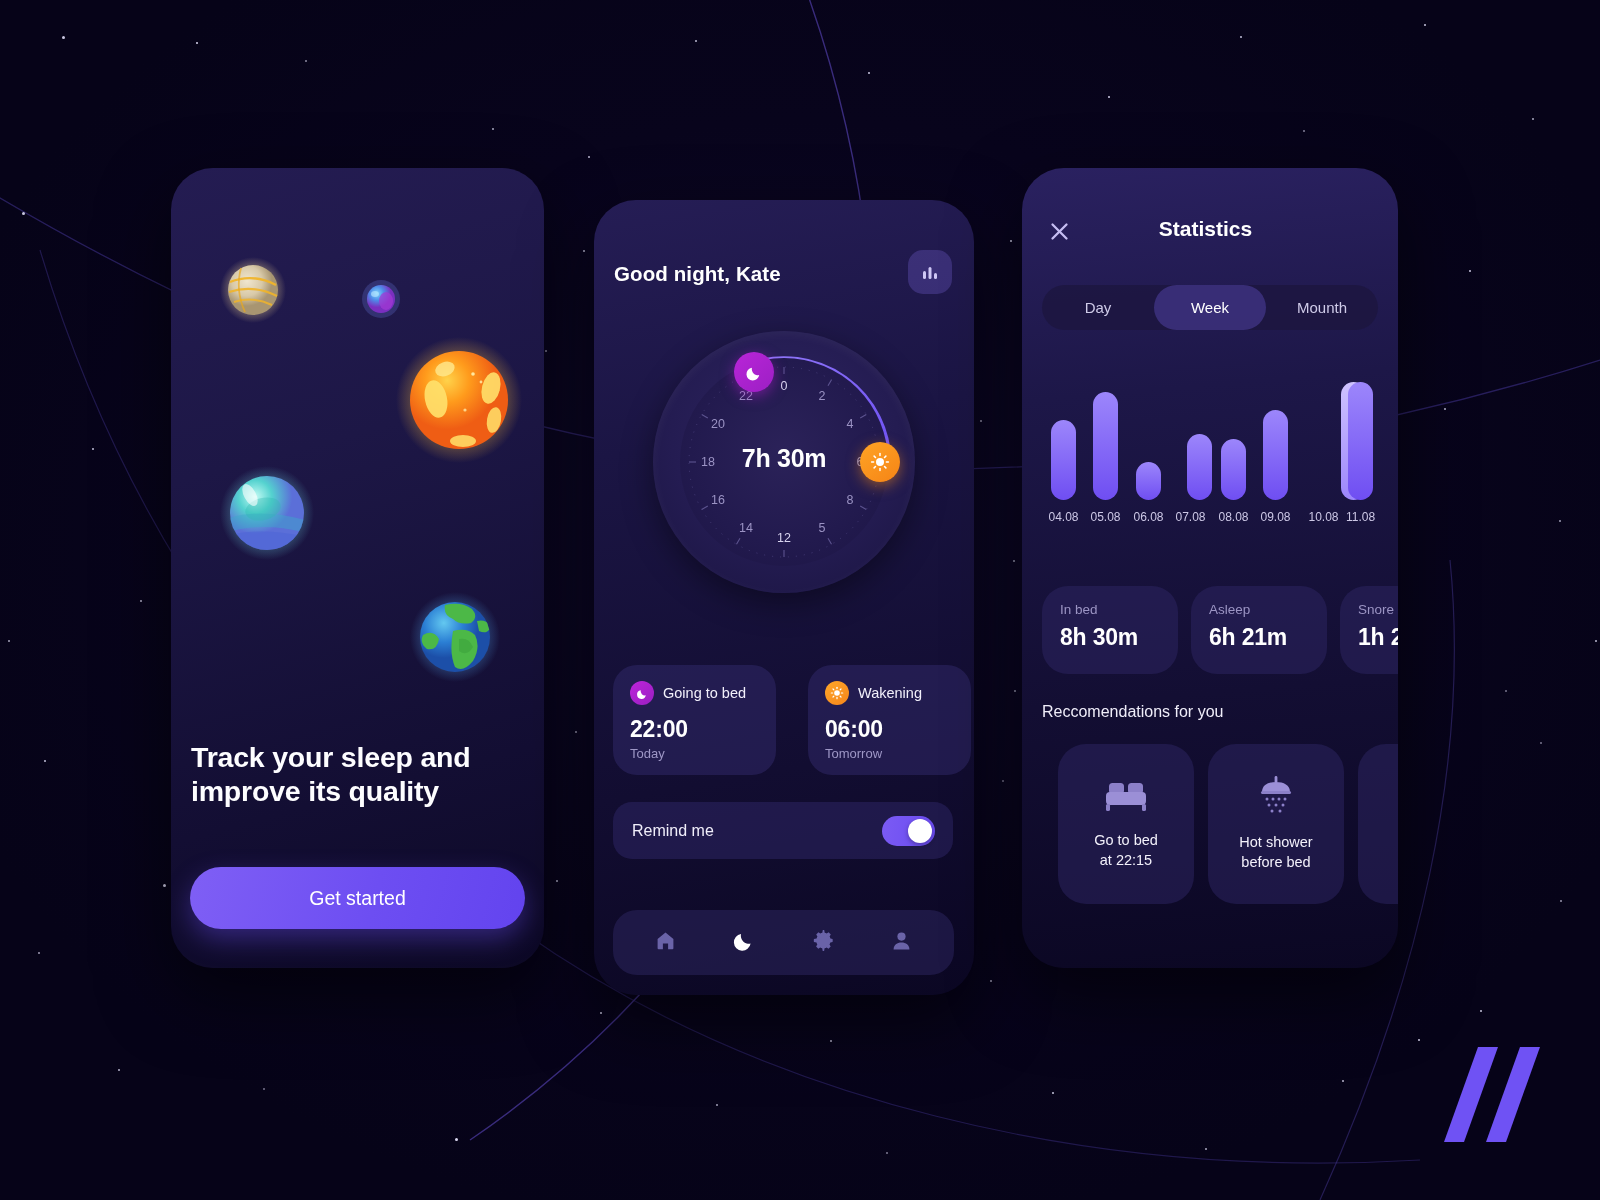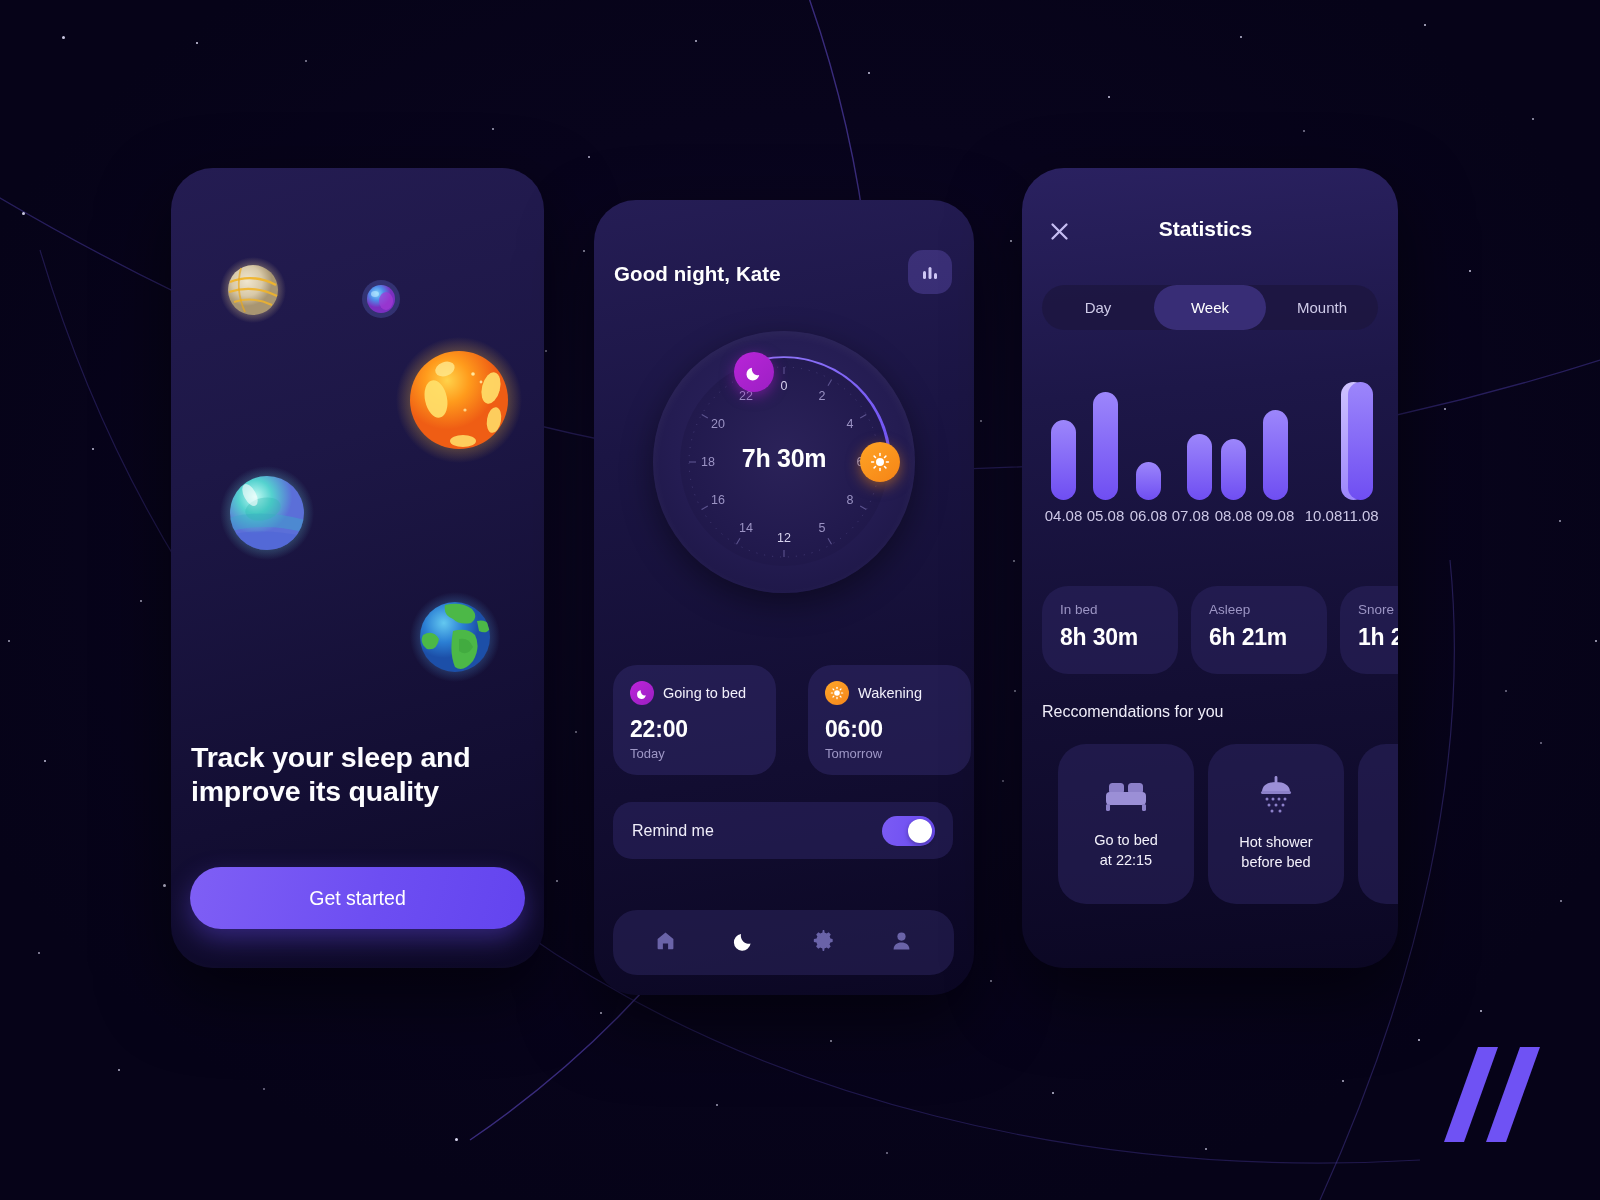--- a/index.html
+++ b/index.html
@@ -103,21 +103,21 @@
   .seg-item{ flex:1; text-align:center; color:#cfcbe8; font-size:15px;
     font-weight:500; height:45px; line-height:45px; border-radius:23px; }
   .seg-item.on{ background:rgba(73,60,150,.62); color:#fff; }
 
   .chart{ position:absolute; left:20px; top:200px; width:340px; height:160px; }
   .bar-col{ position:absolute; bottom:28px; width:25px; }
   .bar{ width:25px; border-radius:13px;
     background:linear-gradient(180deg,#9c86fb 0%,#6f4ef2 100%); }
   .bar.hl{ background:linear-gradient(180deg,#cfc3ff 0%,#9c86fb 100%); }
   .bar-lbl{ position:absolute; bottom:-24px; left:50%; transform:translateX(-50%);
-    color:#cdc8e6; font-size:15px; white-space:nowrap; }
+    color:#cdc8e6; font-size:12px; white-space:nowrap; }
 
   .sum-row{ position:absolute; left:20px; top:418px; display:flex; gap:13px; }
   .sum{ width:136px; height:88px; border-radius:26px;
     background:rgba(45,37,100,.5); padding:16px 18px; flex:0 0 auto; }
   .sum-k{ color:#9c95c4; font-size:13.5px; }
   .sum-v{ color:#fff; font-size:23px; font-weight:600; margin-top:7px;
     letter-spacing:-.2px; white-space:nowrap; }
 
   .rec-title{ position:absolute; left:20px; top:535px; color:#efedf9;
     font-size:16px; font-weight:500; }

